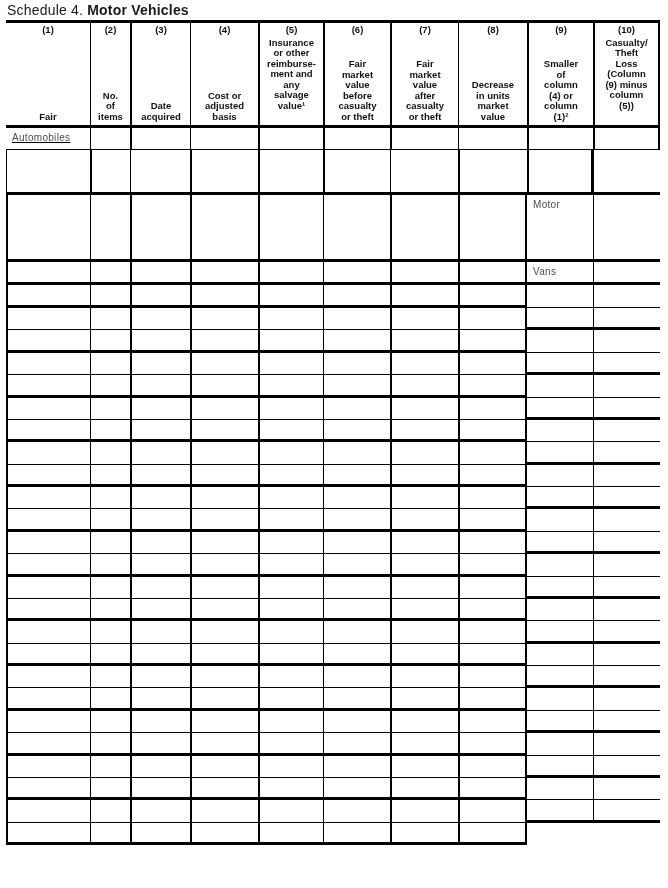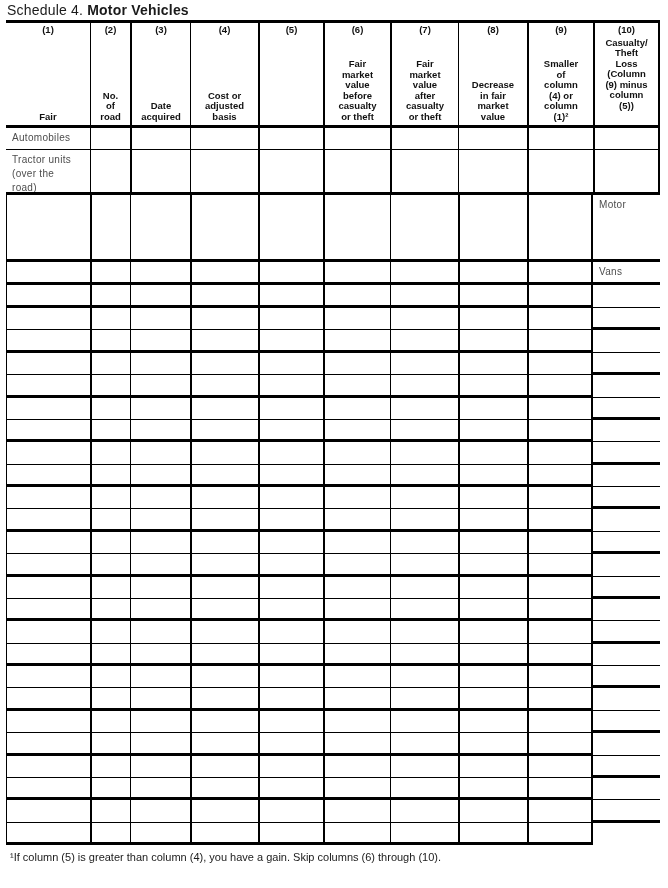--- a/index.html
+++ b/index.html
@@ -43,35 +43,42 @@
 
 <div id="grid" style="grid-template-columns: 84px 40px 60px 68px 65px 67px 68px 69px 66px 67px; grid-template-rows: 108px 22px 45px 67px 23px 23px 22.375px 22.375px 22.375px 22.375px 22.375px 22.375px 22.375px 22.375px 22.375px 22.375px 22.375px 22.375px 22.375px 22.375px 22.375px 22.375px 22.375px 22.375px 22.375px 22.375px 22.375px 22.375px 22.375px 22.375px;">
     <div class="hcell" style="border-left-width: 0px;">
       <span class="num">(1)</span>
       <span class="lbl">Fair</span>
     </div>
     <div class="hcell" style="border-left-width: 1px;">
       <span class="num">(2)</span>
       <span class="lbl">No.
 of
-road</span>
+items</span>
     </div>
     <div class="hcell" style="border-left-width: 2px;">
       <span class="num">(3)</span>
       <span class="lbl">Date
 acquired</span>
     </div>
     <div class="hcell" style="border-left-width: 1px;">
       <span class="num">(4)</span>
       <span class="lbl">Cost or
 adjusted
 basis</span>
     </div>
     <div class="hcell fill" style="border-left-width: 2px;">
       <span class="num">(5)</span>
+      <span class="lbl">Insurance
+or other
+reimburse-
+ment and
+any
+salvage
+value¹</span>
     </div>
     <div class="hcell" style="border-left-width: 2px;">
       <span class="num">(6)</span>
       <span class="lbl">Fair
 market
 value
 before
 casualty
 or theft</span>
     </div>
@@ -80,21 +87,21 @@
       <span class="lbl">Fair
 market
 value
 after
 casualty
 or theft</span>
     </div>
     <div class="hcell" style="border-left-width: 1px;">
       <span class="num">(8)</span>
       <span class="lbl">Decrease
-in fair
+in units
 market
 value</span>
     </div>
     <div class="hcell" style="border-left-width: 2px;">
       <span class="num">(9)</span>
       <span class="lbl">Smaller
 of
 column
 (4) or
 column
@@ -103,37 +110,32 @@
     <div class="hcell fill last" style="border-left-width: 2px;">
       <span class="num">(10)</span>
       <span class="lbl">Casualty/
 Theft
 Loss
 (Column
 (9) minus
 column
 (5))</span>
     </div>
-    <div class="cell" style="border-left-width: 0px; border-bottom-width: 1px;">
+    <div class="cell" style="border-left-width: 0px; border-bottom-width: 1px; text-decoration: underline;">
       <span class="item-label">Automobiles</span>
     </div>
     <div class="cell" style="border-left-width: 1px; border-bottom-width: 1px;"></div>
     <div class="cell" style="border-left-width: 2px; border-bottom-width: 1px;"></div>
     <div class="cell" style="border-left-width: 1px; border-bottom-width: 1px;"></div>
     <div class="cell" style="border-left-width: 2px; border-bottom-width: 1px;"></div>
     <div class="cell" style="border-left-width: 2px; border-bottom-width: 1px;"></div>
     <div class="cell" style="border-left-width: 2px; border-bottom-width: 1px;"></div>
     <div class="cell" style="border-left-width: 1px; border-bottom-width: 1px;"></div>
     <div class="cell" style="border-left-width: 2px; border-bottom-width: 1px;"></div>
     <div class="cell last" style="border-left-width: 2px; border-bottom-width: 1px;"></div>
-    <div class="cell" style="border-left-width: 0px; border-bottom-width: 3px;">
-      <span class="item-label">Tractor units
-(over the
-road)</span>
-    </div>
     <div class="cell" style="border-left-width: 1px; border-bottom-width: 3px;"></div>
     <div class="cell" style="border-left-width: 2px; border-bottom-width: 3px;"></div>
     <div class="cell" style="border-left-width: 1px; border-bottom-width: 3px;"></div>
     <div class="cell" style="border-left-width: 2px; border-bottom-width: 3px;"></div>
     <div class="cell" style="border-left-width: 2px; border-bottom-width: 3px;"></div>
     <div class="cell" style="border-left-width: 2px; border-bottom-width: 3px;"></div>
     <div class="cell" style="border-left-width: 1px; border-bottom-width: 3px;"></div>
     <div class="cell" style="border-left-width: 2px; border-bottom-width: 3px;"></div>
     <div class="cell last" style="border-left-width: 2px; border-bottom-width: 3px;"></div>
     <div class="cell" style="border-left-width: 1px; border-bottom-width: 3px;"></div>
@@ -405,14 +407,13 @@
     <div class="cell" style="border-left-width: 1px; border-bottom-width: 3px;"></div>
     <div class="cell" style="border-left-width: 2px; border-bottom-width: 3px;"></div>
     <div class="cell" style="border-left-width: 2px; border-bottom-width: 3px;"></div>
     <div class="cell" style="border-left-width: 2px; border-bottom-width: 3px;"></div>
     <div class="cell" style="border-left-width: 1px; border-bottom-width: 3px;"></div>
     <div class="cell" style="border-left-width: 2px; border-bottom-width: 3px;"></div>
     <div class="cell last" style="border-left-width: 2px; border-bottom-width: 3px;"></div>
   </div>
 
 <div class="footnotes">
-  <div>¹If column (5) is greater than column (4), you have a gain. Skip columns (6) through (10).</div>
 </div>
 
 </body></html>

